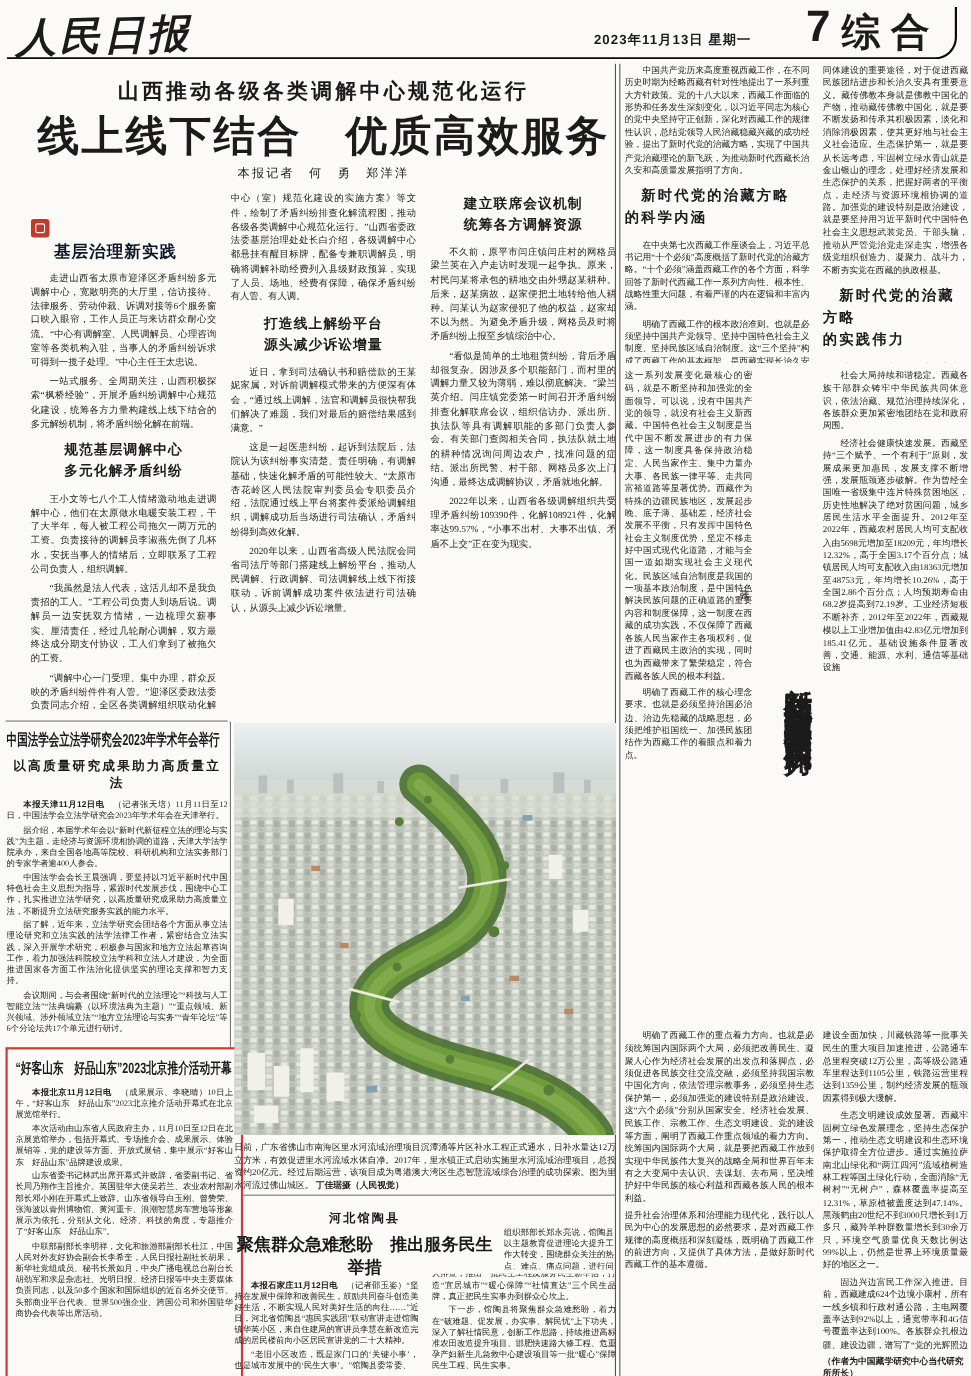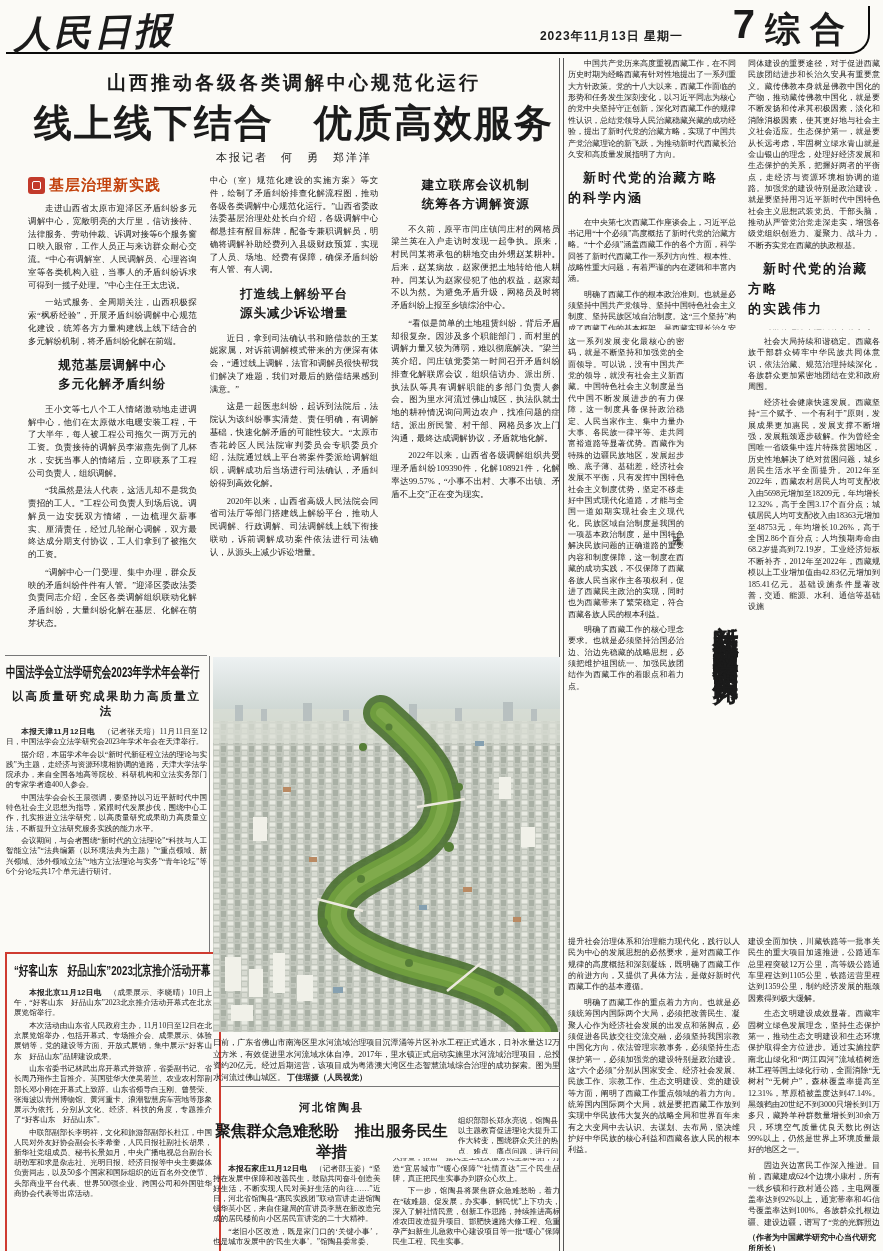--- a/index.html
+++ b/index.html
@@ -27,21 +27,21 @@
       font-weight:bold;letter-spacing:3px;}
   .headline{position:absolute;left:0;top:40px;width:100%;text-align:center;font-size:38px;
       font-weight:900;font-family:"Liberation Sans",sans-serif;letter-spacing:2px;}
   .byline{position:absolute;left:0;top:92px;width:100%;text-align:center;font-size:11px;letter-spacing:2px;}
   .main-cols{position:absolute;left:0;top:116px;width:532px;height:476px;display:flex;gap:13px;}
   .mcol{flex:1;overflow:hidden;height:476px;}
   .badge{display:flex;align-items:center;gap:4px;margin:2px 0 7px 0;}
   .badge-icon{width:17px;height:17px;background:#c23a2b;border-radius:3px;position:relative;flex:0 0 17px;}
   .badge-icon::after{content:"";position:absolute;left:4px;top:4px;right:4px;bottom:4px;
       border:1.6px solid #fff;border-radius:2px;}
-  .badge-text{color:#c2410c;font-family:"Liberation Sans",sans-serif;font-weight:bold;font-size:15px;letter-spacing:1px;}
+  .badge-text{color:#0f172a;font-family:"Liberation Sans",sans-serif;font-weight:bold;font-size:15px;letter-spacing:1px;margin-top:44px;}
   
   .vrule-double{position:absolute;left:559px;top:58px;width:3px;height:1193px;
       border-left:1px solid #555;border-right:1px solid #555;}
   .vrule-left{position:absolute;left:209px;top:656px;width:0;height:595px;border-left:1px solid #777;}
   .hrule-legal{position:absolute;left:5px;top:655px;width:202px;border-top:1px solid #777;}
   .hrule-hebei{position:absolute;left:213px;top:1086px;width:347px;border-top:1px solid #777;}
   
   #tibet{position:absolute;left:566px;top:58px;width:315px;height:1193px;}
   .t-block{position:absolute;overflow:hidden;}
   .t-p{font-size:8px;line-height:1.42;text-align:justify;text-indent:2em;margin:0 0 4px 0;}
@@ -117,21 +117,21 @@
         <div class="sh">打造线上解纷平台
 源头减少诉讼增量</div>
         <p class="p">近日，拿到司法确认书和赔偿款的王某妮家属，对诉前调解模式带来的方便深有体会，“通过线上调解，法官和调解员很快帮我们解决了难题，我们对最后的赔偿结果感到满意。”</p>
         <p class="p">这是一起医患纠纷，起诉到法院后，法院认为该纠纷事实清楚、责任明确，有调解基础，快速化解矛盾的可能性较大。“太原市杏花岭区人民法院审判委员会专职委员介绍，法院通过线上平台将案件委派给调解组织，调解成功后当场进行司法确认，矛盾纠纷得到高效化解。</p>
         <p class="p">2020年以来，山西省高级人民法院会同省司法厅等部门搭建线上解纷平台，推动人民调解、行政调解、司法调解线上线下衔接联动，诉前调解成功案件依法进行司法确认，从源头上减少诉讼增量。</p>
       </div>
       <div class="mcol">
         <div class="sh" style="margin-top:2px">建立联席会议机制
 统筹各方调解资源</div>
         <p class="p">不久前，原平市闫庄镇闫庄村的网格员梁兰英在入户走访时发现一起争执。原来，村民闫某将承包的耕地交由外甥赵某耕种。后来，赵某病故，赵家便把土地转给他人耕种。闫某认为赵家侵犯了他的权益，赵家却不以为然。为避免矛盾升级，网格员及时将矛盾纠纷上报至乡镇综治中心。</p>
-        <p class="p">“看似是简单的土地租赁纠纷，背后矛盾却很复杂。因涉及多个职能部门，而村里的调解力量又较为薄弱，难以彻底解决。”梁兰英介绍。闫庄镇党委第一时间召开矛盾纠纷排查化解联席会议，组织信访办、派出所、执法队等具有调解职能的多部门负责人参会。图为里水河流过佛山城区，执法队就土地的耕种情况询问周边农户，找准问题的症结。派出所民警、村干部、网格员多次上门沟通，最终达成调解协议，矛盾就地化解。</p>
+        <p class="p">“看似是简单的土地租赁纠纷，背后矛盾却很复杂。因涉及多个职能部门，而村里的调解力量又较为薄弱，难以彻底解决。”梁兰英介绍。闫庄镇党委第一时间召开矛盾纠纷排查化解联席会议，组织信访办、派出所、执法队等具有调解职能的多部门负责人参会。有关部门查阅相关合同，执法队就土地的耕种情况询问周边农户，找准问题的症结。派出所民警、村干部、网格员多次上门沟通，最终达成调解协议，矛盾就地化解。</p>
         <p class="p">2022年以来，山西省各级调解组织共受理矛盾纠纷109390件，化解108921件，化解率达99.57%，“小事不出村、大事不出镇、矛盾不上交”正在变为现实。</p>
       </div>
     </div>
   </div>
 
   <div class="vrule-double"></div>
   <div class="vrule-left"></div>
   <div class="hrule-legal"></div>
   <div class="hrule-hebei"></div>
 
@@ -155,39 +155,40 @@
       <p class="t-p">明确了西藏工作的核心理念要求。也就是必须坚持治国必治边、治边先稳藏的战略思想，必须把维护祖国统一、加强民族团结作为西藏工作的着眼点和着力点。</p>
     </div>
     <div class="vheadline">新时代党的治藏方略的科学内涵和实践伟力</div>
     <div class="vauthor">张云</div>
     <div class="t-block" style="left:182px;top:278px;width:132px;height:594px;">
       <p class="t-p">社会大局持续和谐稳定。西藏各族干部群众铸牢中华民族共同体意识，依法治藏、规范治理持续深化，各族群众更加紧密地团结在党和政府周围。</p>
       <p class="t-p">经济社会健康快速发展。西藏坚持“三个赋予、一个有利于”原则，发展成果更加惠民，发展支撑不断增强，发展瓶颈逐步破解。作为曾经全国唯一省级集中连片特殊贫困地区，历史性地解决了绝对贫困问题，城乡居民生活水平全面提升。2012年至2022年，西藏农村居民人均可支配收入由5698元增加至18209元，年均增长12.32%，高于全国3.17个百分点；城镇居民人均可支配收入由18363元增加至48753元，年均增长10.26%，高于全国2.86个百分点；人均预期寿命由68.2岁提高到72.19岁。工业经济短板不断补齐，2012年至2022年，西藏规模以上工业增加值由42.83亿元增加到185.41亿元。基础设施条件显著改善，交通、能源、水利、通信等基础设施</p>
     </div>
 
     <div class="t-block" style="left:2px;top:878px;width:172px;height:315px;">
+      <p class="t-p">明确了西藏工作的重点着力方向。也就是必须统筹国内国际两个大局，必须把改善民生、凝聚人心作为经济社会发展的出发点和落脚点，必须促进各民族交往交流交融，必须坚持我国宗教中国化方向，依法管理宗教事务，必须坚持生态保护第一，必须加强党的建设特别是政治建设。这“六个必须”分别从国家安全、经济社会发展、民族工作、宗教工作、生态文明建设、党的建设等方面，阐明了西藏工作重点领域的着力方向。统筹国内国际两个大局，就是要把西藏工作放到实现中华民族伟大复兴的战略全局和世界百年未有之大变局中去认识、去谋划、去布局，坚决维护好中华民族的核心利益和西藏各族人民的根本利益。</p>
       <p class="t-p" style="text-indent:0">提升社会治理体系和治理能力现代化，践行以人民为中心的发展思想的必然要求，是对西藏工作规律的高度概括和深刻凝练，既明确了西藏工作的前进方向，又提供了具体方法，是做好新时代西藏工作的基本遵循。</p>
-      <p class="t-p">明确了西藏工作的重点着力方向。也就是必须统筹国内国际两个大局，必须把改善民生、凝聚人心作为经济社会发展的出发点和落脚点，必须促进各民族交往交流交融，必须坚持我国宗教中国化方向，依法管理宗教事务，必须坚持生态保护第一，必须加强党的建设特别是政治建设。这“六个必须”分别从国家安全、经济社会发展、民族工作、宗教工作、生态文明建设、党的建设等方面，阐明了西藏工作重点领域的着力方向。统筹国内国际两个大局，就是要把西藏工作放到实现中华民族伟大复兴的战略全局和世界百年未有之大变局中去认识、去谋划、去布局，坚决维护好中华民族的核心利益和西藏各族人民的根本利益。</p>
     </div>
     <div class="t-block" style="left:182px;top:878px;width:132px;height:315px;">
       <div style="height:293px;overflow:hidden;">
         <p class="t-p" style="text-indent:0">建设全面加快，川藏铁路等一批事关民生的重大项目加速推进，公路通车总里程突破12万公里，高等级公路通车里程达到1105公里，铁路运营里程达到1359公里，制约经济发展的瓶颈因素得到极大缓解。</p>
         <p class="t-p">生态文明建设成效显著。西藏牢固树立绿色发展理念，坚持生态保护第一，推动生态文明建设和生态环境保护取得全方位进步。通过实施拉萨南北山绿化和“两江四河”流域植树造林工程等国土绿化行动，全面消除“无树村”“无树户”，森林覆盖率提高至12.31%，草原植被盖度达到47.14%。黑颈鹤由20世纪不到3000只增长到1万多只，藏羚羊种群数量增长到30余万只，环境空气质量优良天数比例达99%以上，仍然是世界上环境质量最好的地区之一。</p>
         <p class="t-p">固边兴边富民工作深入推进。目前，西藏建成624个边境小康村，所有一线乡镇和行政村通公路，主电网覆盖率达到92%以上，通宽带率和4G信号覆盖率达到100%。各族群众扎根边疆、建设边疆，谱写了“党的光辉照边疆，边疆人民心向党”的生动篇章。</p>
       </div>
       <div class="t-note">（作者为中国藏学研究中心当代研究所所长）</div>
     </div>
   </div>
 
   <div id="legal">
     <div class="legal-head">中国法学会立法学研究会2023年学术年会举行</div>
     <div class="legal-sub">以高质量研究成果助力高质量立法</div>
     <p class="small-p"><span class="lead">本报天津11月12日电</span><span>　（记者张天培）11月11日至12日，中国法学会立法学研究会2023年学术年会在天津举行。</span></p>
     <p class="small-p">据介绍，本届学术年会以“新时代新征程立法的理论与实践”为主题，走经济与资源环境相协调的道路，天津大学法学院承办，来自全国各地高等院校、科研机构和立法实务部门的专家学者逾400人参会。</p>
     <p class="small-p">中国法学会会长王晨强调，要坚持以习近平新时代中国特色社会主义思想为指导，紧跟时代发展步伐，围绕中心工作，扎实推进立法学研究，以高质量研究成果助力高质量立法，不断提升立法研究服务实践的能力水平。</p>
+    <p class="small-p">据了解，近年来，立法学研究会团结各个方面从事立法理论研究和立法实践的法学法律工作者，紧密结合立法实践，深入开展学术研究，积极参与国家和地方立法起草咨询工作，着力加强法科院校立法学科和立法人才建设，为全面推进国家各方面工作法治化提供坚实的理论支撑和智力支持。</p>
     <p class="small-p">会议期间，与会者围绕“新时代的立法理论”“科技与人工智能立法”“法典编纂（以环境法典为主题）”“重点领域、新兴领域、涉外领域立法”“地方立法理论与实务”“青年论坛”等6个分论坛共17个单元进行研讨。</p>
   </div>
 
   <div id="shandong">
     <div class="sd-head">“好客山东　好品山东”2023北京推介活动开幕</div>
     <p class="small-p"><span class="lead">本报北京11月12日电</span><span>　（成果展示、李晓晴）10日上午，“好客山东　好品山东”2023北京推介活动开幕式在北京展览馆举行。</span></p>
     <p class="small-p">本次活动由山东省人民政府主办，11月10日至12日在北京展览馆举办，包括开幕式、专场推介会、成果展示、体验展销等，党的建设等方面、开放式展销，集中展示“好客山东　好品山东”品牌建设成果。</p>
     <p class="small-p">山东省委书记林武出席开幕式并致辞，省委副书记、省长周乃翔作主旨推介。英国驻华大使吴若兰、农业农村部副部长邓小刚在开幕式上致辞。山东省领导白玉刚、曾赞荣、张海波以青州博物馆、黄河重卡、浪潮智慧房车营地等形象展示为依托，分别从文化、经济、科技的角度，专题推介了“好客山东　好品山东”。</p>
     <p class="small-p">中联部副部长李明祥，文化和旅游部副部长杜江，中国人民对外友好协会副会长李希奎，人民日报社副社长胡果，新华社党组成员、秘书长景如月，中央广播电视总台副台长胡劲军和求是杂志社、光明日报、经济日报等中央主要媒体负责同志，以及50多个国家和国际组织的近百名外交使节、头部商业平台代表、世界500强企业、跨国公司和外国驻华商协会代表等出席活动。</p>
   </div>

